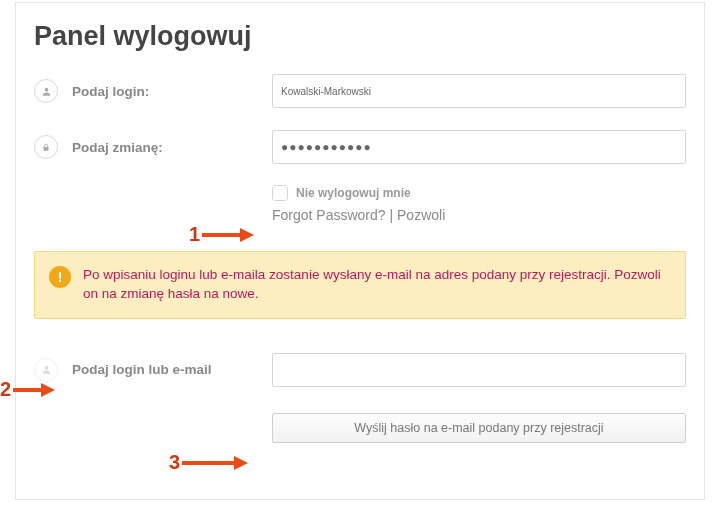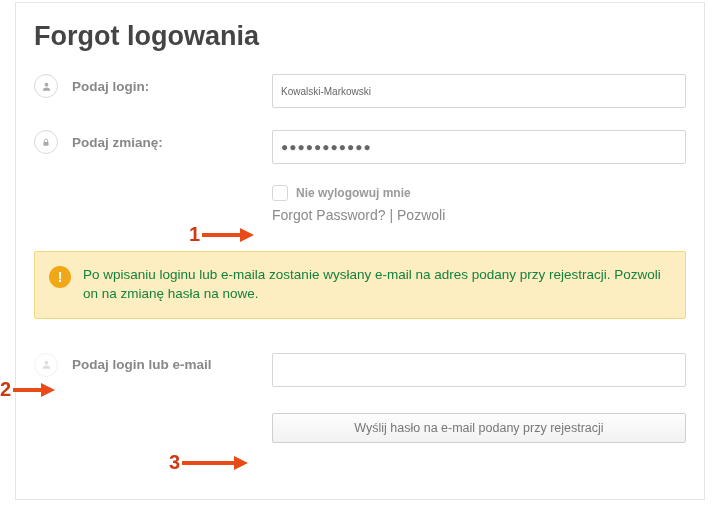--- a/index.html
+++ b/index.html
@@ -21,21 +21,21 @@
     padding: 0;
   }
   .panel-title {
     font-size: 27px;
     font-weight: bold;
     color: #444;
     padding: 18px 18px 18px 18px;
   }
   .form-row {
     display: flex;
-    align-items: flex-start;
+    align-items: center;
     padding: 4px 18px;
   }
   .label-col {
     width: 238px;
     display: flex;
     align-items: center;
     gap: 14px;
   }
   .icon-circle {
     width: 24px;
@@ -124,21 +124,21 @@
     border-radius: 50%;
     display: flex;
     align-items: center;
     justify-content: center;
     color: #fff;
     font-weight: bold;
     font-size: 14px;
     flex-shrink: 0;
   }
   .alert-text {
-    color: #15803d;
+    color: #be185d;
     font-size: 13.5px;
     line-height: 1.4;
   }
   .back-link {
     color: #555;
     font-size: 14px;
     margin-bottom: 4px;
     display: block;
   }
   .send-btn {
@@ -179,21 +179,21 @@
     border-left: 14px solid #e84b17;
   }
   .second-section-row {
     margin-top: 30px;
   }
 </style>
 </head>
 <body>
 
 <div class="panel">
-  <div class="panel-title">Forgot logowania</div>
+  <div class="panel-title">Panel wylogowuj</div>
 
   <div class="form-row">
     <div class="label-col">
       <div class="icon-circle">
         <svg width="11" height="11" viewBox="0 0 24 24" fill="#aaa">
             <circle cx="12" cy="8" r="4"></circle>
             <path d="M4 20c0-4 4-6 8-6s8 2 8 6v1H4z"></path>
           </svg>
       </div>
       <span class="label-text">Podaj login:</span>

